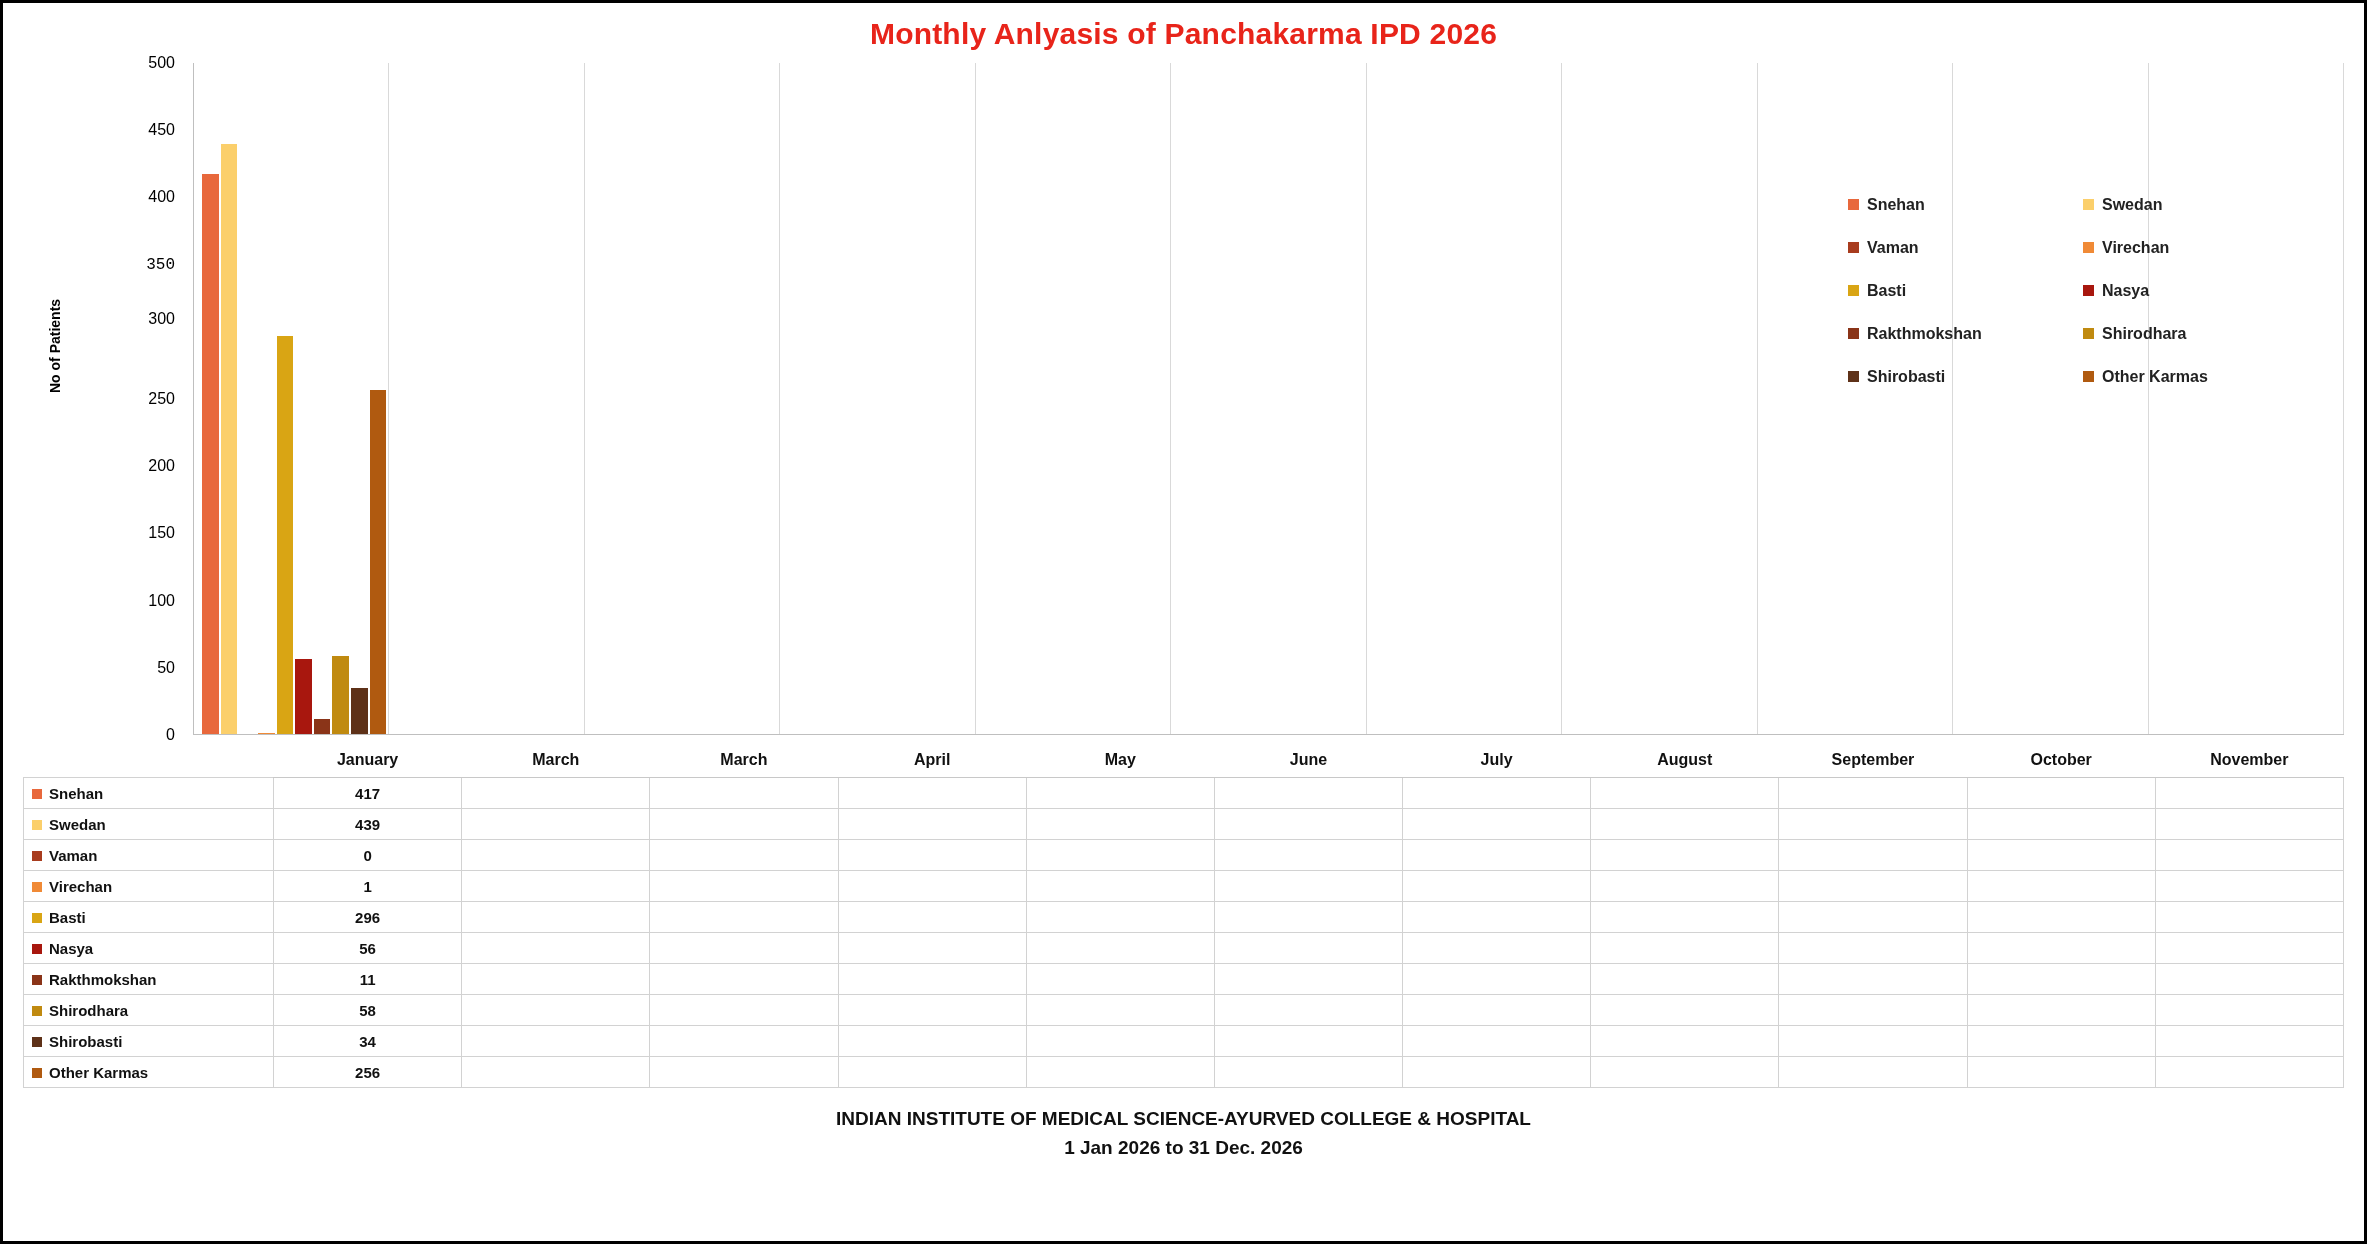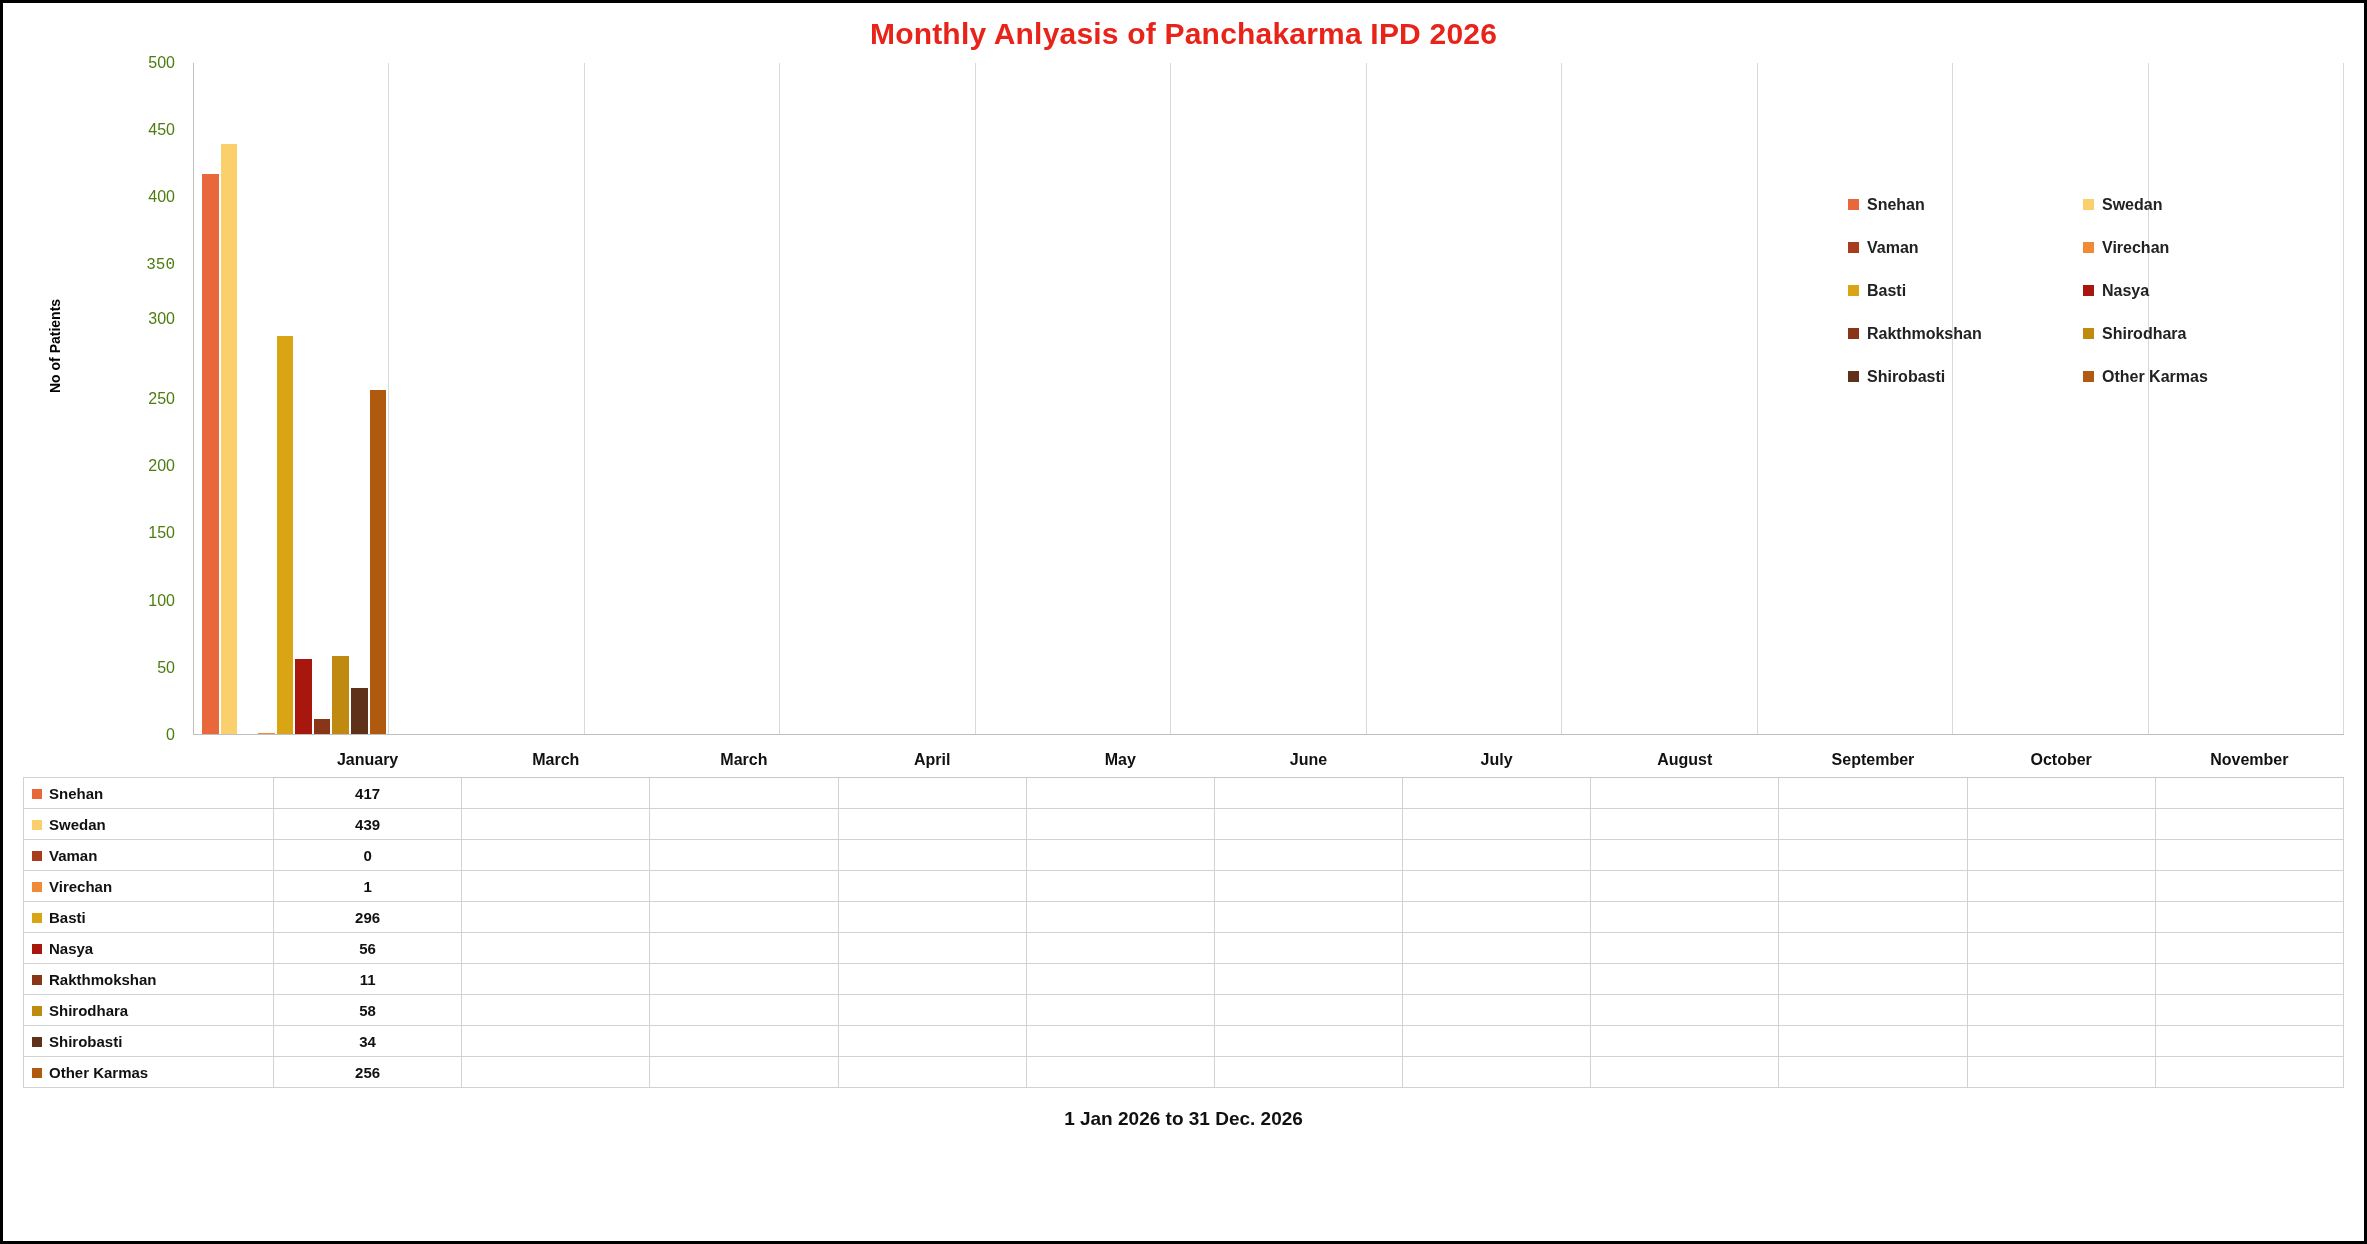--- a/index.html
+++ b/index.html
@@ -49,21 +49,21 @@
     position: absolute;
     left: 110px;
     top: 0;
     width: 70px;
     height: 672px;
   }
   #y-labels .ylab {
     position: absolute;
     right: 8px;
     font-size: 16px;
-    color: #4d7c0f;
+    color: #000000;
     transform: translateY(-50%);
     text-align: right;
   }
   #plot {
     position: absolute;
     left: 190px;
     right: 20px;
     top: 0;
     height: 672px;
     border-left: 1px solid #bfbfbf;
@@ -551,16 +551,17 @@
             <td></td>
             <td></td>
             <td></td>
             <td></td>
           </tr>
         </tbody>
     </table>
   </div>
 
   <div id="footer">
+    <div>INDIAN INSTITUTE OF MEDICAL SCIENCE-AYURVED COLLEGE &amp; HOSPITAL</div>
     <div>1 Jan 2026 to 31 Dec. 2026</div>
   </div>
 
 </div>
 
 </body></html>

